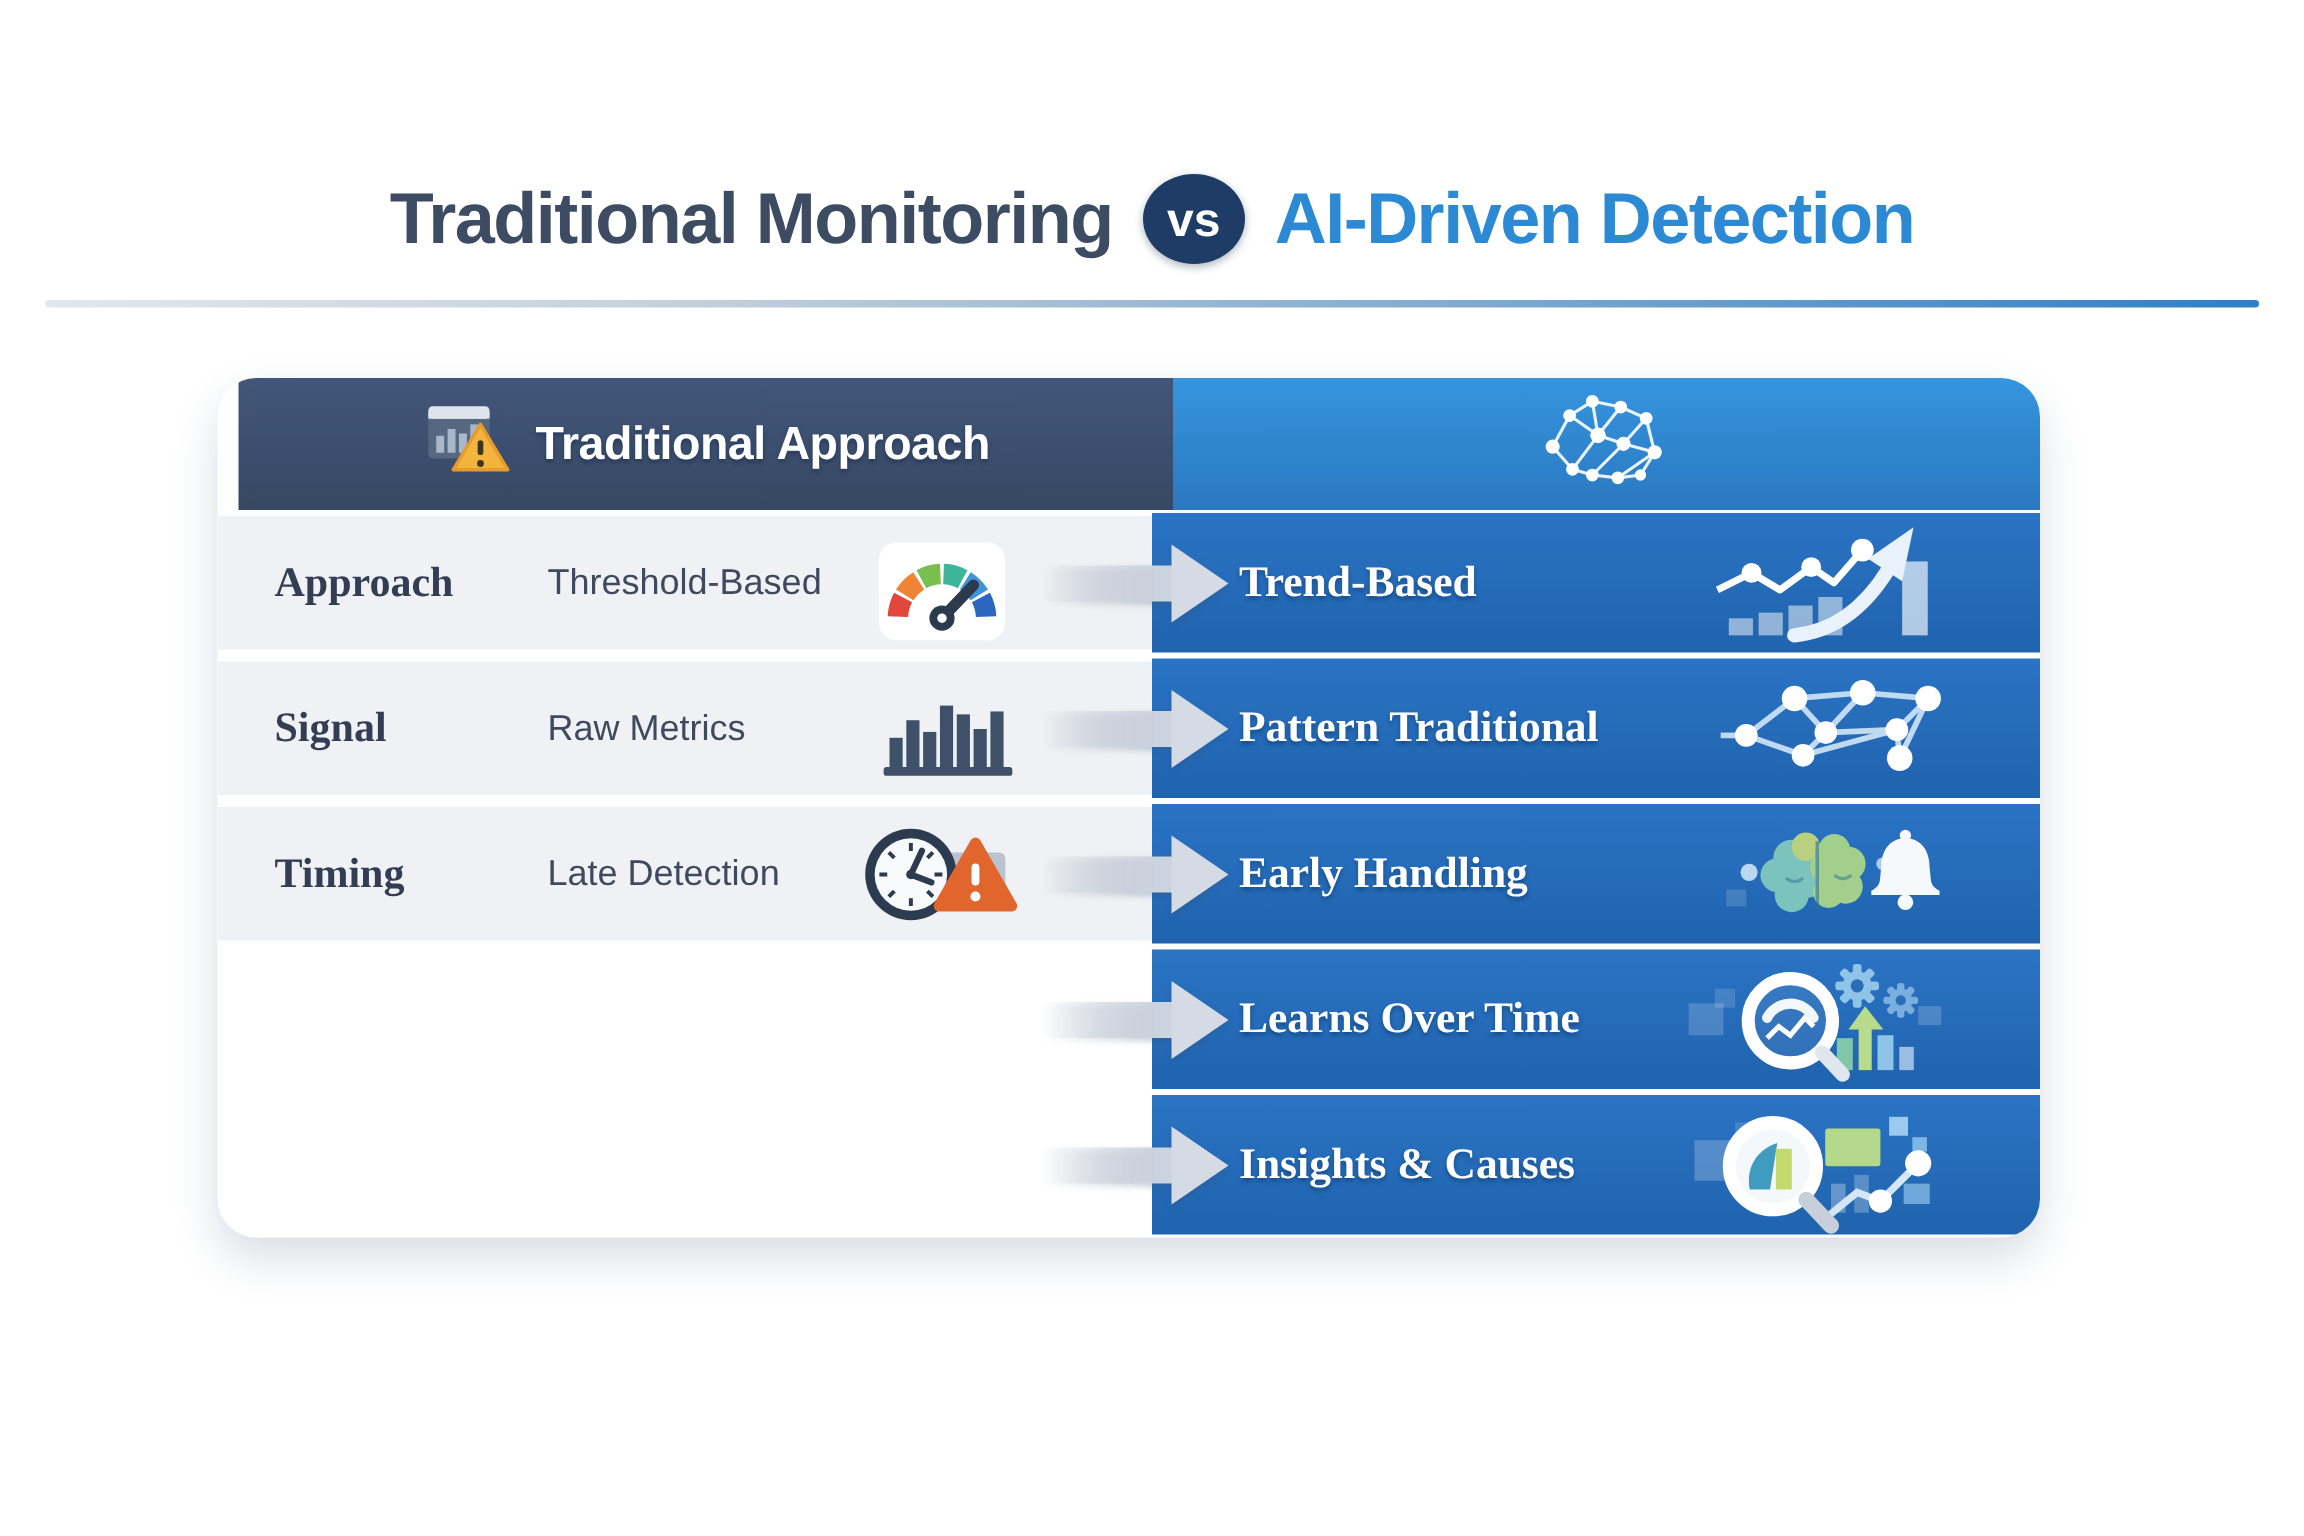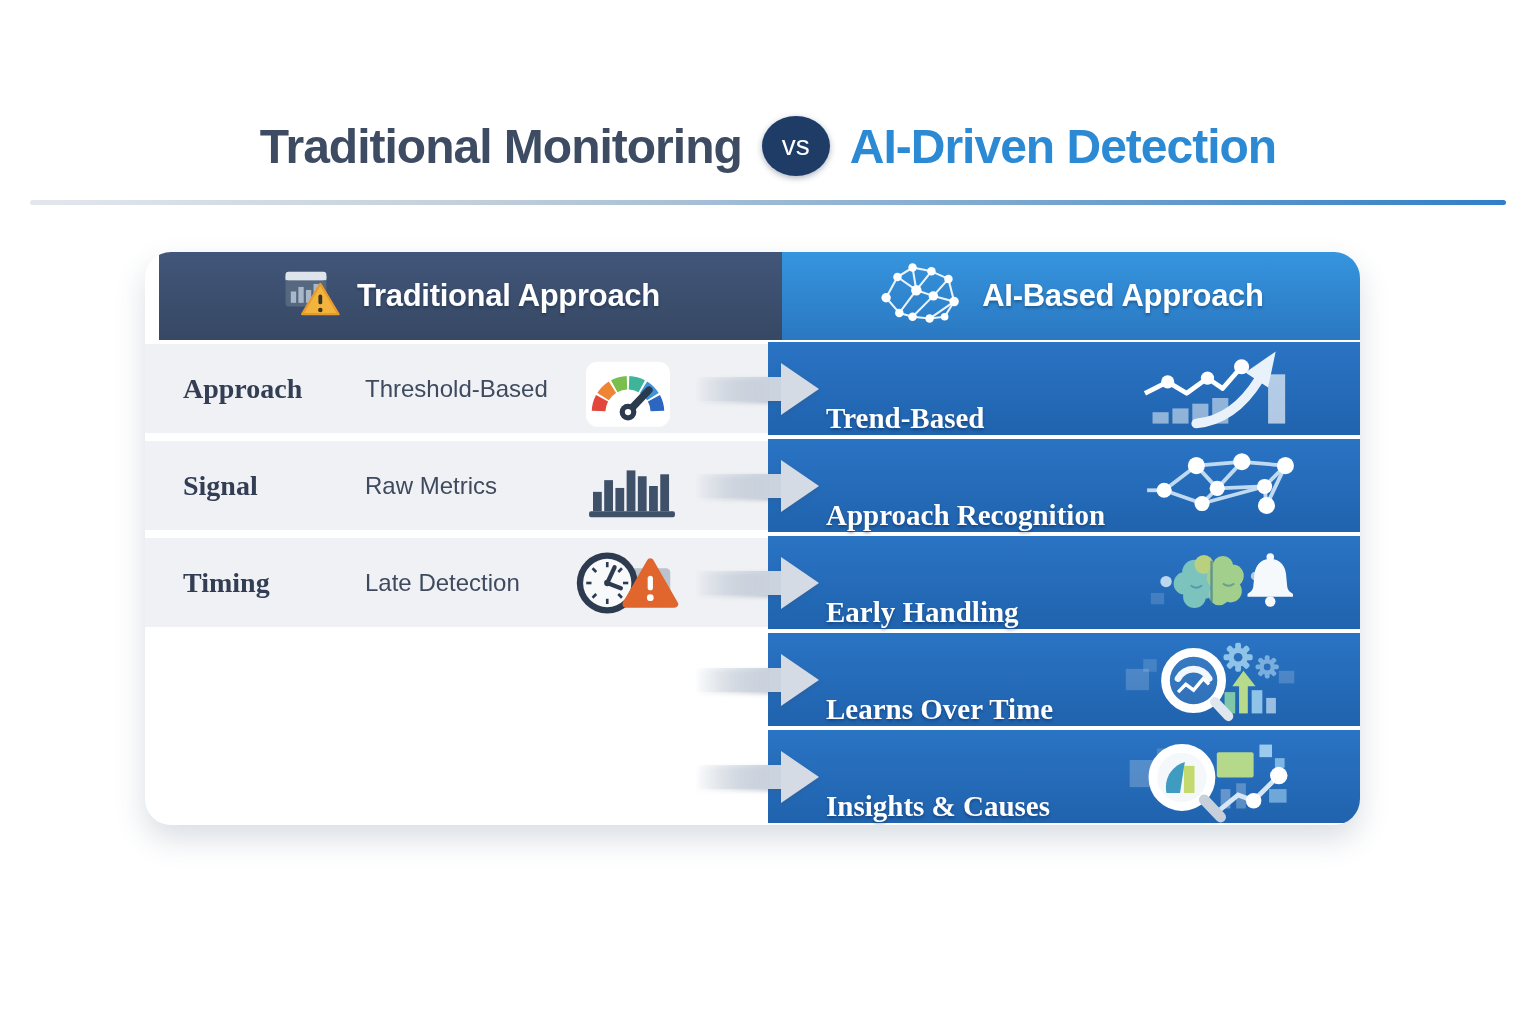--- a/index.html
+++ b/index.html
@@ -5,42 +5,42 @@
   html,body{margin:0;padding:0;background:#ffffff;}
   .canvas{position:relative;width:1536px;height:1024px;background:#ffffff;overflow:hidden;
           font-family:"Liberation Sans",sans-serif;}
 
   
   .title-row{position:absolute;top:116px;left:0;right:0;display:flex;align-items:center;
              justify-content:center;gap:20px;}
   .title-left{font-size:48px;font-weight:bold;letter-spacing:-1px;color:#3e4c63;}
   .title-right{font-size:48px;font-weight:bold;letter-spacing:-1px;color:#2b8ad3;}
   .vs-badge{width:68px;height:60px;border-radius:50%;background:#1e3c66;color:#ffffff;
-            display:flex;align-items:center;justify-content:center;font-size:28px;font-weight:normal;
+            display:flex;align-items:center;justify-content:center;font-size:32px;font-weight:bold;
             box-shadow:0 2px 6px rgba(20,40,70,.35);}
   .title-underline{position:absolute;top:200px;left:30px;right:30px;height:5px;border-radius:3px;
             background:linear-gradient(90deg,#e2e7ec 0%,#c2cfda 30%,#7fa9cf 65%,#2f7fc8 100%);}
 
   
   .cmp-table{position:absolute;left:145px;top:252px;width:1215px;height:573px;border-radius:26px;
              overflow:hidden;background:#ffffff;box-shadow:0 14px 30px rgba(45,70,105,.18);}
   .hdr{display:flex;height:88px;padding-left:14px;}
   .hdr-left{width:623px;background:linear-gradient(180deg,#42567a 0%,#364863 100%);
             display:flex;align-items:center;justify-content:center;gap:14px;}
   .hdr-right{flex:1;background:linear-gradient(180deg,#3595de 0%,#2a78c1 100%);
             display:flex;align-items:center;justify-content:center;gap:16px;}
   .hdr-label{color:#ffffff;font-size:31px;font-weight:bold;letter-spacing:-.3px;
             text-shadow:0 2px 3px rgba(0,20,45,.35);}
 
   .row{position:relative;height:97px;}
   .cell-left{position:absolute;left:0;top:4px;bottom:4px;width:623px;background:#eff1f4;
              display:flex;align-items:center;padding-left:38px;box-sizing:border-box;}
   .cell-right{position:absolute;left:623px;right:0;top:2px;bottom:2px;
              background:linear-gradient(180deg,#2a74c4 0%,#2063ae 100%);
-             display:flex;align-items:flex-end;padding-left:58px;box-sizing:border-box;}
+             display:flex;align-items:center;padding-left:58px;box-sizing:border-box;}
   .row-label{font-family:"Liberation Serif",serif;font-weight:bold;font-size:28px;color:#333e54;
              min-width:152px;}
   .row-value{font-family:Liberation Sans, sans-serif;font-size:24px;color:#3f4a5f;margin-left:30px;}
   .ai-value{font-family:"Liberation Serif",serif;font-weight:bold;font-size:29px;color:#ffffff;
              text-shadow:0 2px 3px rgba(0,25,55,.4);}
   .t-icon{position:absolute;right:86px;top:50%;transform:translateY(-50%);line-height:0;}
   .ai-icon{position:absolute;right:58px;top:50%;transform:translateY(-50%);line-height:0;}
 
   
   .arrow{position:absolute;left:550px;top:50%;transform:translateY(-50%);display:flex;
@@ -117,21 +117,20 @@
                 <circle cx="36" cy="60" r="4.5"></circle>
               <circle cx="56" cy="12" r="4.5"></circle>
                 <circle cx="58" cy="38" r="5"></circle>
                 <circle cx="54" cy="62" r="4.5"></circle>
               <circle cx="74" cy="20" r="4.5"></circle>
                 <circle cx="80" cy="44" r="5"></circle>
                 <circle cx="70" cy="60" r="4"></circle>
             </g>
           </svg>
         </span>
-        <span class="hdr-label">AI-Based Approach</span>
       </div>
     </div>
 
     <div class="row">
       <div class="cell-left">
         <span class="row-label">Approach</span>
         <span class="row-value">Threshold-Based</span>
         <span class="t-icon">
           <svg width="108" height="84" viewBox="0 0 100 80">
             <rect x="10" y="14" width="80" height="62" rx="11" fill="#ffffff"></rect>
@@ -188,21 +187,21 @@
                 <rect x="44.5" y="24" width="9" height="42"></rect>
               <rect x="56" y="30" width="9" height="36"></rect>
                 <rect x="67.5" y="40" width="9" height="26"></rect>
               <rect x="79" y="28" width="9" height="38"></rect>
               <rect x="6" y="66" width="88" height="6" rx="2"></rect>
             </g>
           </svg>
         </span>
       </div>
       <div class="cell-right">
-        <span class="ai-value">Approach Recognition</span>
+        <span class="ai-value">Pattern Traditional</span>
         <span class="ai-icon">
           <svg width="162" height="90" viewBox="0 0 160 95">
             <g stroke="#c9e0f5" stroke-width="4" opacity="0.95">
               <line x1="2" y1="52" x2="20" y2="52"></line>
               <line x1="20" y1="52" x2="54" y2="26"></line>
                 <line x1="20" y1="52" x2="60" y2="66"></line>
               <line x1="54" y1="26" x2="76" y2="50"></line>
                 <line x1="54" y1="26" x2="102" y2="22"></line>
               <line x1="76" y1="50" x2="102" y2="22"></line>
                 <line x1="76" y1="50" x2="60" y2="66"></line>

